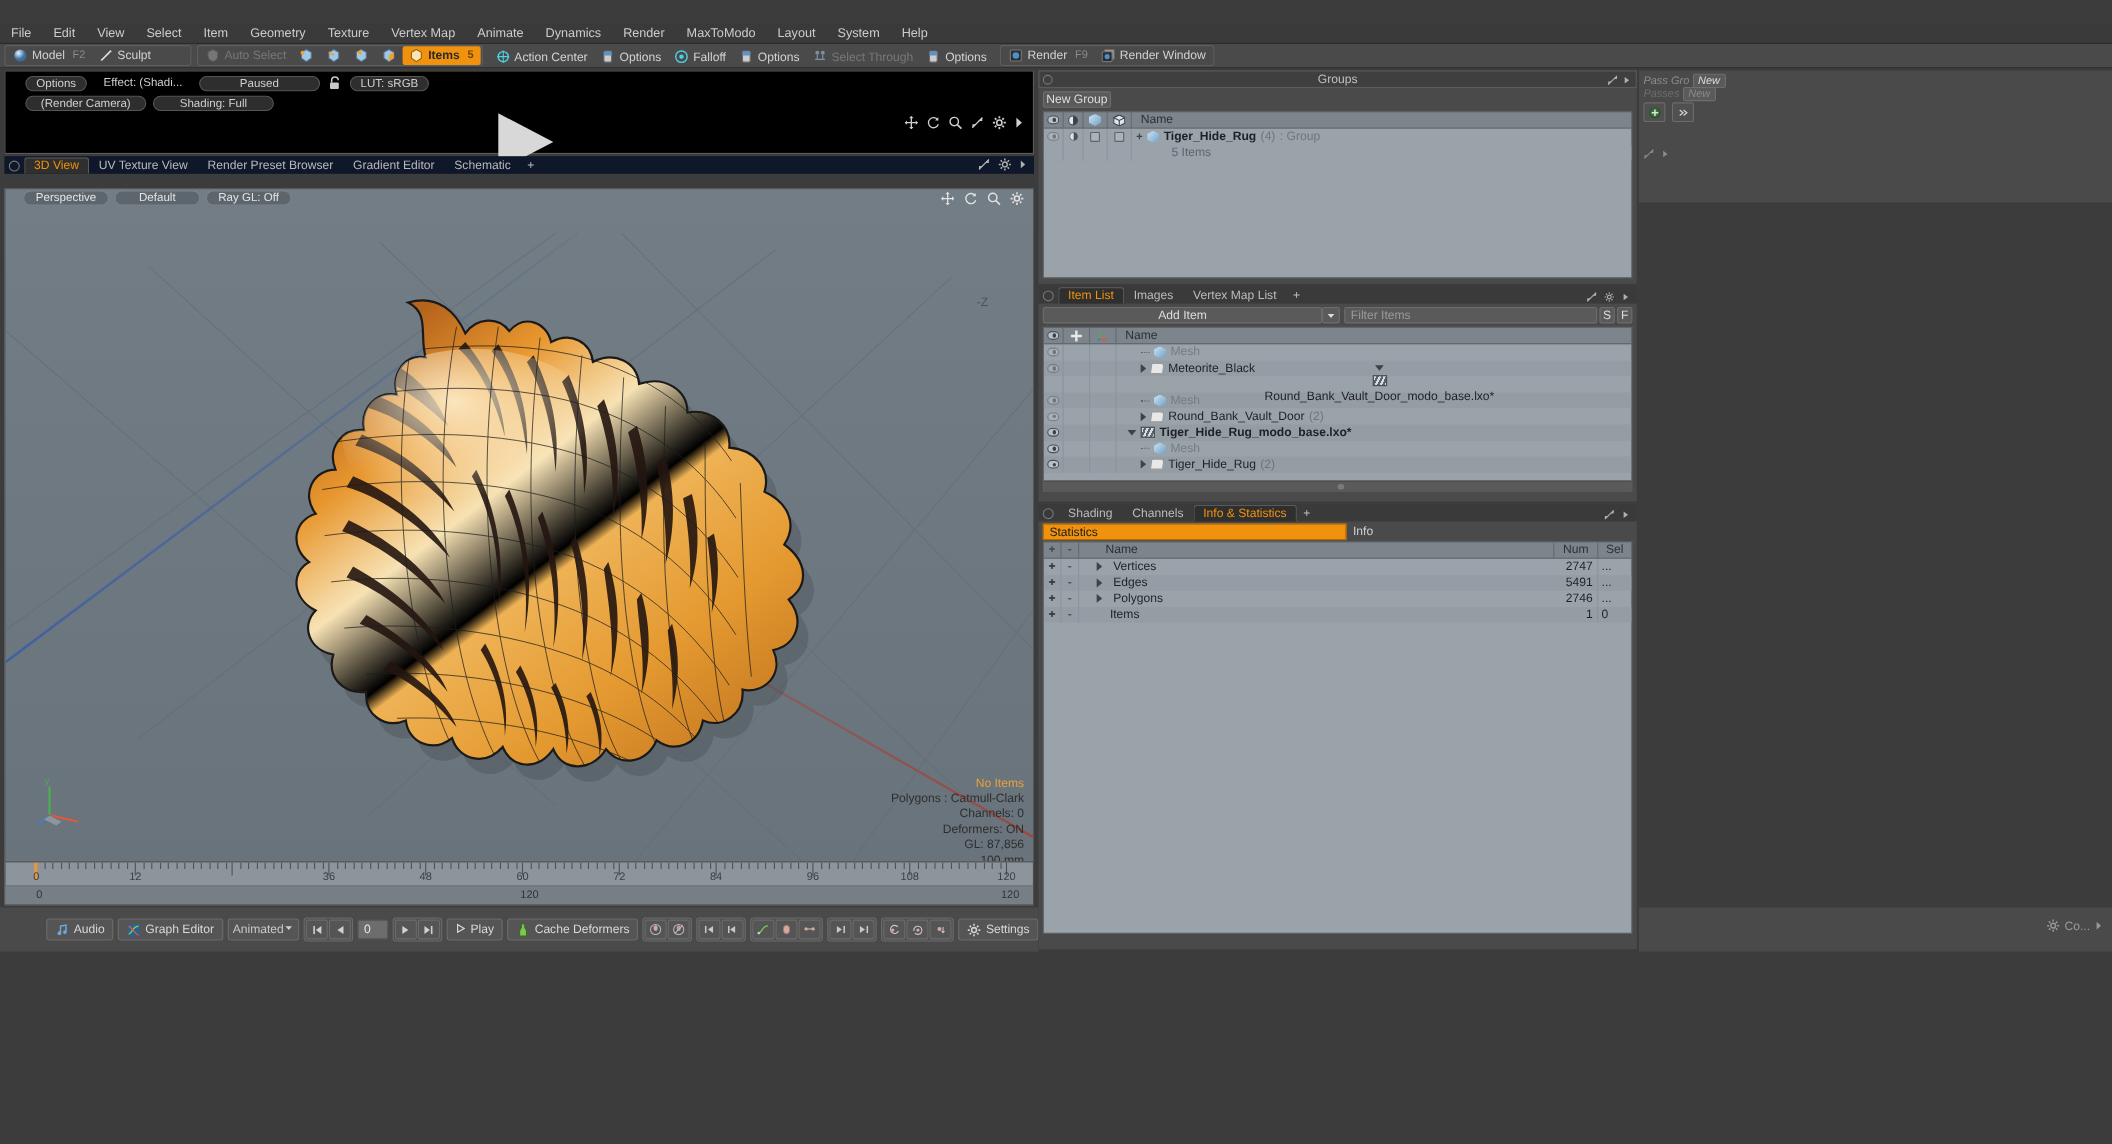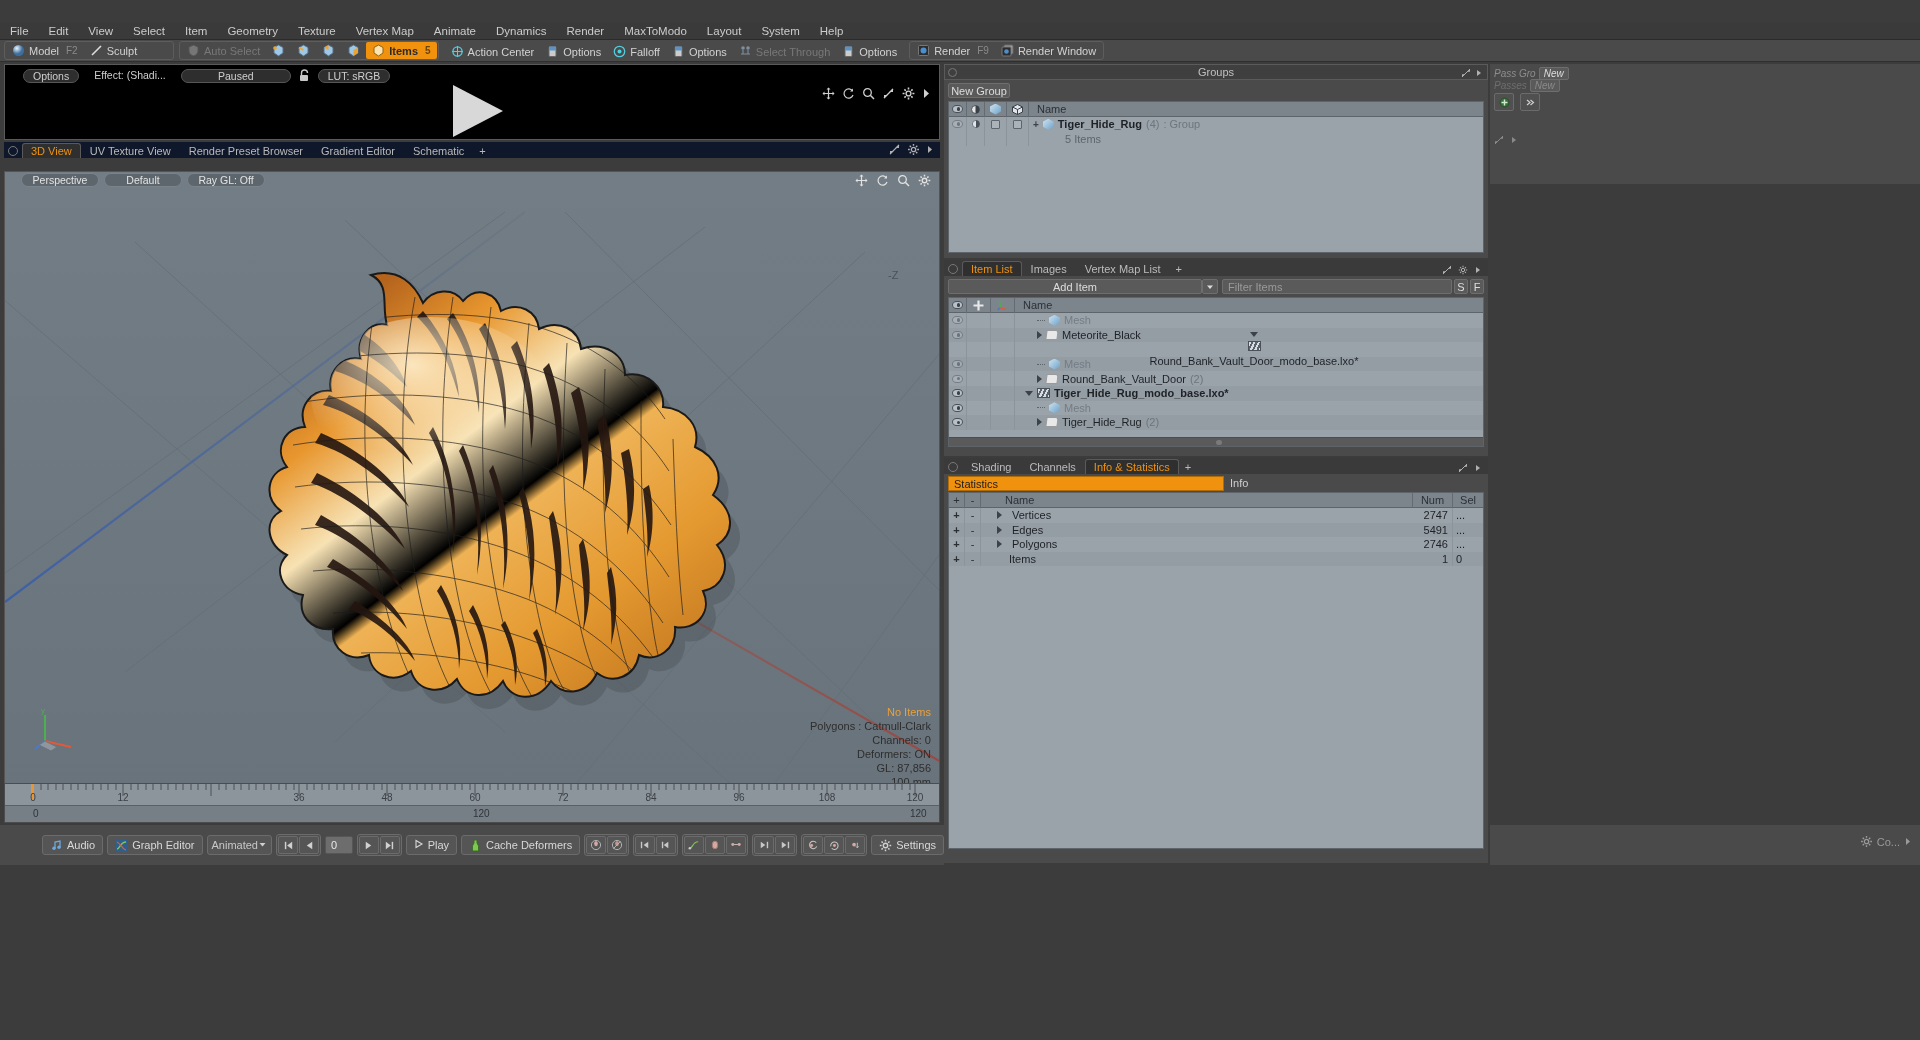--- a/index.html
+++ b/index.html
@@ -397,20 +397,24 @@
     <div class="pill">Options</div>
     <div class="pill" style="background:none;border:none;">Effect: (Shadi...</div>
     <div class="pill wide">Paused</div>
     <span class="ico" style="width:15px;height:15px;">
       <svg viewBox="0 0 15 15">
             <path d="M4.5 7 V5 a3 3 0 0 1 6 0" fill="none" stroke="#c8c8c8" stroke-width="1.4"></path>
             <rect x="3" y="7" width="8" height="6" rx="1" fill="#c8c8c8"></rect>
           </svg>
     </span>
     <div class="pill">LUT: sRGB</div>
+  </div>
+  <div class="rp-row" style="padding-top:4px;">
+    <div class="pill wide">(Render Camera)</div>
+    <div class="pill wide">Shading: Full</div>
   </div>
   <div class="rp-body">
     <div class="playtri"></div>
     <div class="rp-tools">
       <span class="ico"><svg viewBox="0 0 13 13">
               <path d="M6.5 1 V12 M1 6.5 H12" stroke="#cfcfcf" stroke-width="1.2"></path>
               <path d="M6.5 0.5 l2 2 h-4z M6.5 12.5 l2 -2 h-4z M0.5 6.5 l2 2 v-4z M12.5 6.5 l-2 2 v-4z" fill="#cfcfcf"></path>
             </svg></span>
       <span class="ico"><svg viewBox="0 0 13 13">
               <path d="M10.5 4 A4.6 4.6 0 1 0 11 8" fill="none" stroke="#cfcfcf" stroke-width="1.2"></path>

